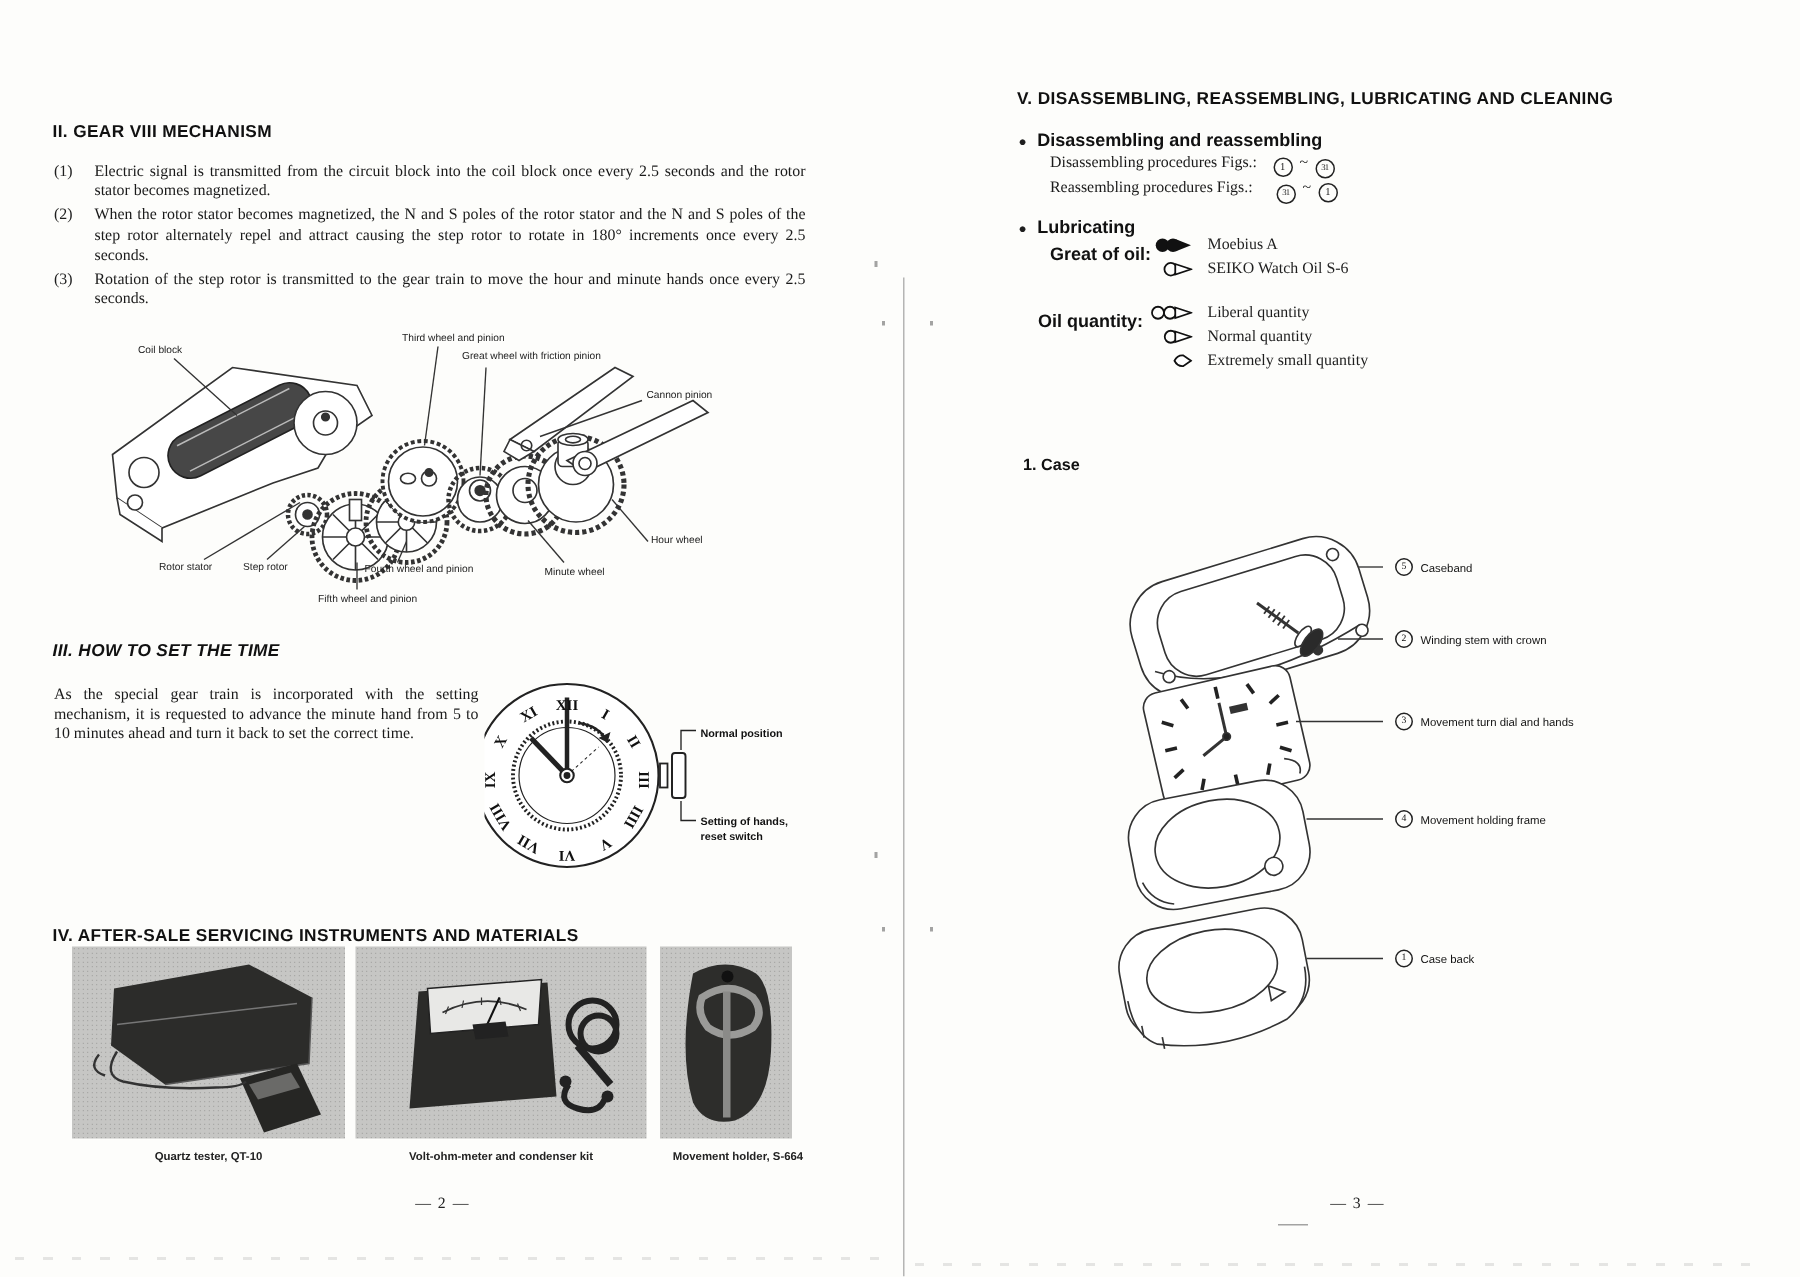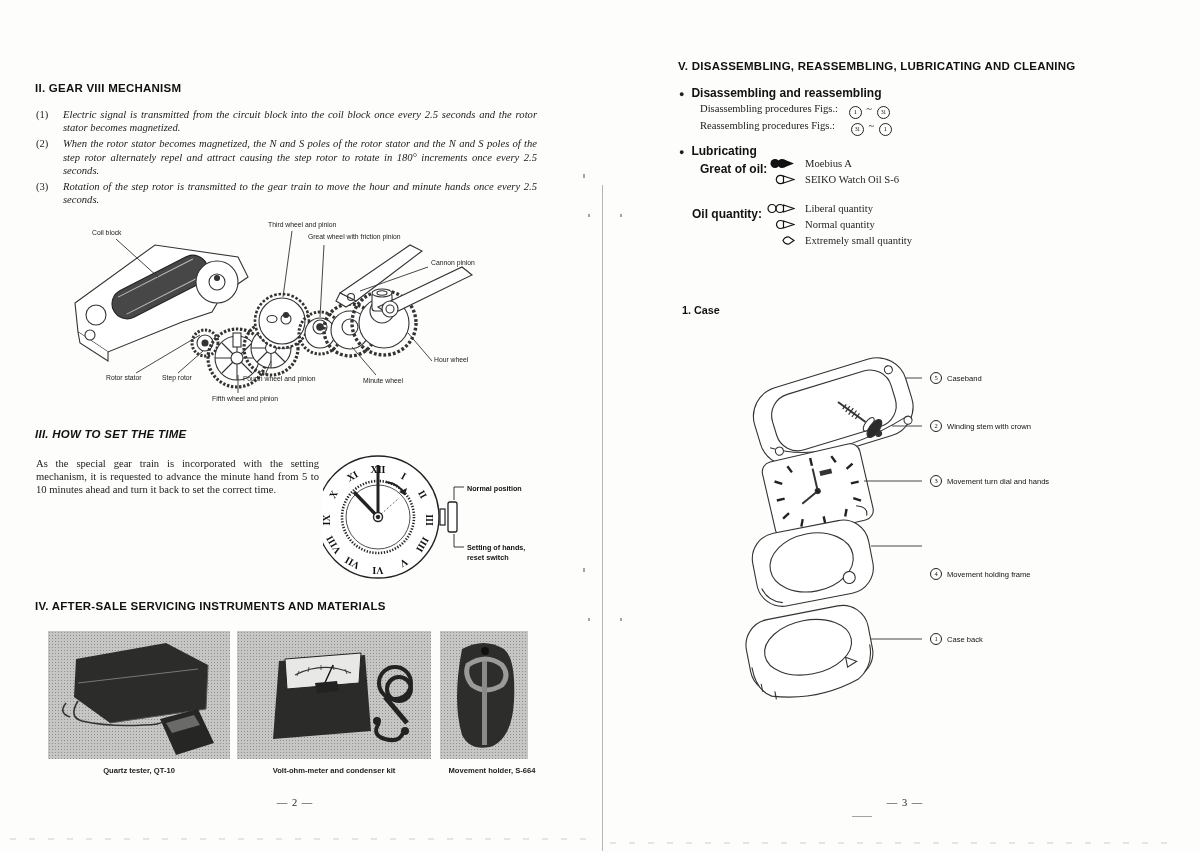--- a/index.html
+++ b/index.html
@@ -5,21 +5,21 @@
   html,body{margin:0;padding:0;}
   body{width:1200px;height:851px;position:relative;background:#fdfdfb;overflow:hidden;
        font-family:"Liberation Serif", serif;color:#1e1e1e;}
   .abs{position:absolute;}
   .h{font-family:"Liberation Sans", sans-serif;font-weight:bold;font-size:11.5px;
      letter-spacing:.25px;color:#111;white-space:nowrap;}
   .body-text{font-size:10.6px;line-height:13.2px;text-align:justify;color:#1a1a1a;}
   .plist{width:501px;}
   .pitem{display:flex;margin-bottom:3px;}
   .pnum{width:27px;flex:0 0 27px;font-size:10.6px;line-height:13.2px;}
-  .ptxt{flex:1;font-style:italic;}
+  .ptxt{flex:1;}
   .svg-label{font-family:"Liberation Sans", sans-serif;font-size:6.8px;fill:#222;}
   .svg-label-b{font-family:"Liberation Sans", sans-serif;font-size:7.2px;font-weight:bold;fill:#111;}
   .caption{font-family:"Liberation Sans", sans-serif;font-weight:bold;font-size:7.6px;
            color:#222;text-align:center;white-space:nowrap;}
   .photo{background-color:#c6c6c4;background-image:radial-gradient(#8f8f8d 0.5px, rgba(0,0,0,0) 0.6px);
          background-size:3px 3px;}
   .bullet-row{display:flex;align-items:baseline;}
   .bullet{font-family:"Liberation Sans", sans-serif;font-size:9px;margin-right:7px;}
   .bhead{font-family:"Liberation Sans", sans-serif;font-weight:bold;font-size:12px;color:#111;white-space:nowrap;}
   .srow{font-size:10.6px;white-space:nowrap;color:#1a1a1a;}
@@ -192,21 +192,21 @@
     <text transform="translate(13.4,100) rotate(240)">VIII</text>
     <text transform="translate(7,77) rotate(270)">IX</text>
     <text transform="translate(13.4,53) rotate(300)">X</text>
     <text transform="translate(31,36) rotate(330)">XI</text>
   </g>
   <text class="svg-label-b" x="144" y="48">Normal position</text>
   <text class="svg-label-b" x="144" y="107">Setting of hands,</text>
   <text class="svg-label-b" x="144" y="117">reset switch</text>
 </svg>
 
-<div class="abs h" style="left:35px;top:600px;">IV.  AFTER-SALE SERVICING INSTRUMENTS AND MATERIALS</div>
+<div class="abs h" style="left:35px;top:618px;">IV.  AFTER-SALE SERVICING INSTRUMENTS AND MATERIALS</div>
 
 <div class="abs photo" style="left:48px;top:631px;width:182px;height:128px;">
   <svg width="182" height="128" viewBox="0 0 182 128">
     <path d="M28,28 L118,12 L160,34 L158,78 L62,92 L26,66 Z" fill="#2c2c2a"></path>
     <path d="M62,92 L158,78 L160,34" fill="none" stroke="#555" stroke-width="1"></path>
     <line x1="30" y1="52" x2="150" y2="38" stroke="#777" stroke-width="1"></line>
     <path d="M112,88 L150,78 L166,112 L128,124 Z" fill="#262624"></path>
     <path d="M118,92 L146,84 L152,94 L124,102 Z" fill="#6a6a68"></path>
     <path d="M30,70 Q20,86 34,90 Q60,96 96,94 Q112,94 116,90" fill="none" stroke="#333" stroke-width="1.6"></path>
     <path d="M18,72 Q10,82 22,86" fill="none" stroke="#333" stroke-width="1.6"></path>
@@ -422,21 +422,21 @@
   <span>Caseband</span>
 </div>
 <div class="abs part-label" style="left:928px;top:420px;">
   <span class="circ">2</span>
   <span>Winding stem with crown</span>
 </div>
 <div class="abs part-label" style="left:928px;top:475px;">
   <span class="circ">3</span>
   <span>Movement turn dial and hands</span>
 </div>
-<div class="abs part-label" style="left:928px;top:568px;">
+<div class="abs part-label" style="left:928px;top:540px;">
   <span class="circ">4</span>
   <span>Movement holding frame</span>
 </div>
 <div class="abs part-label" style="left:928px;top:633px;">
   <span class="circ">1</span>
   <span>Case back</span>
 </div>
 
 <div class="abs pgnum" style="left:840px;top:797px;width:130px;">— 3 —</div>
 

